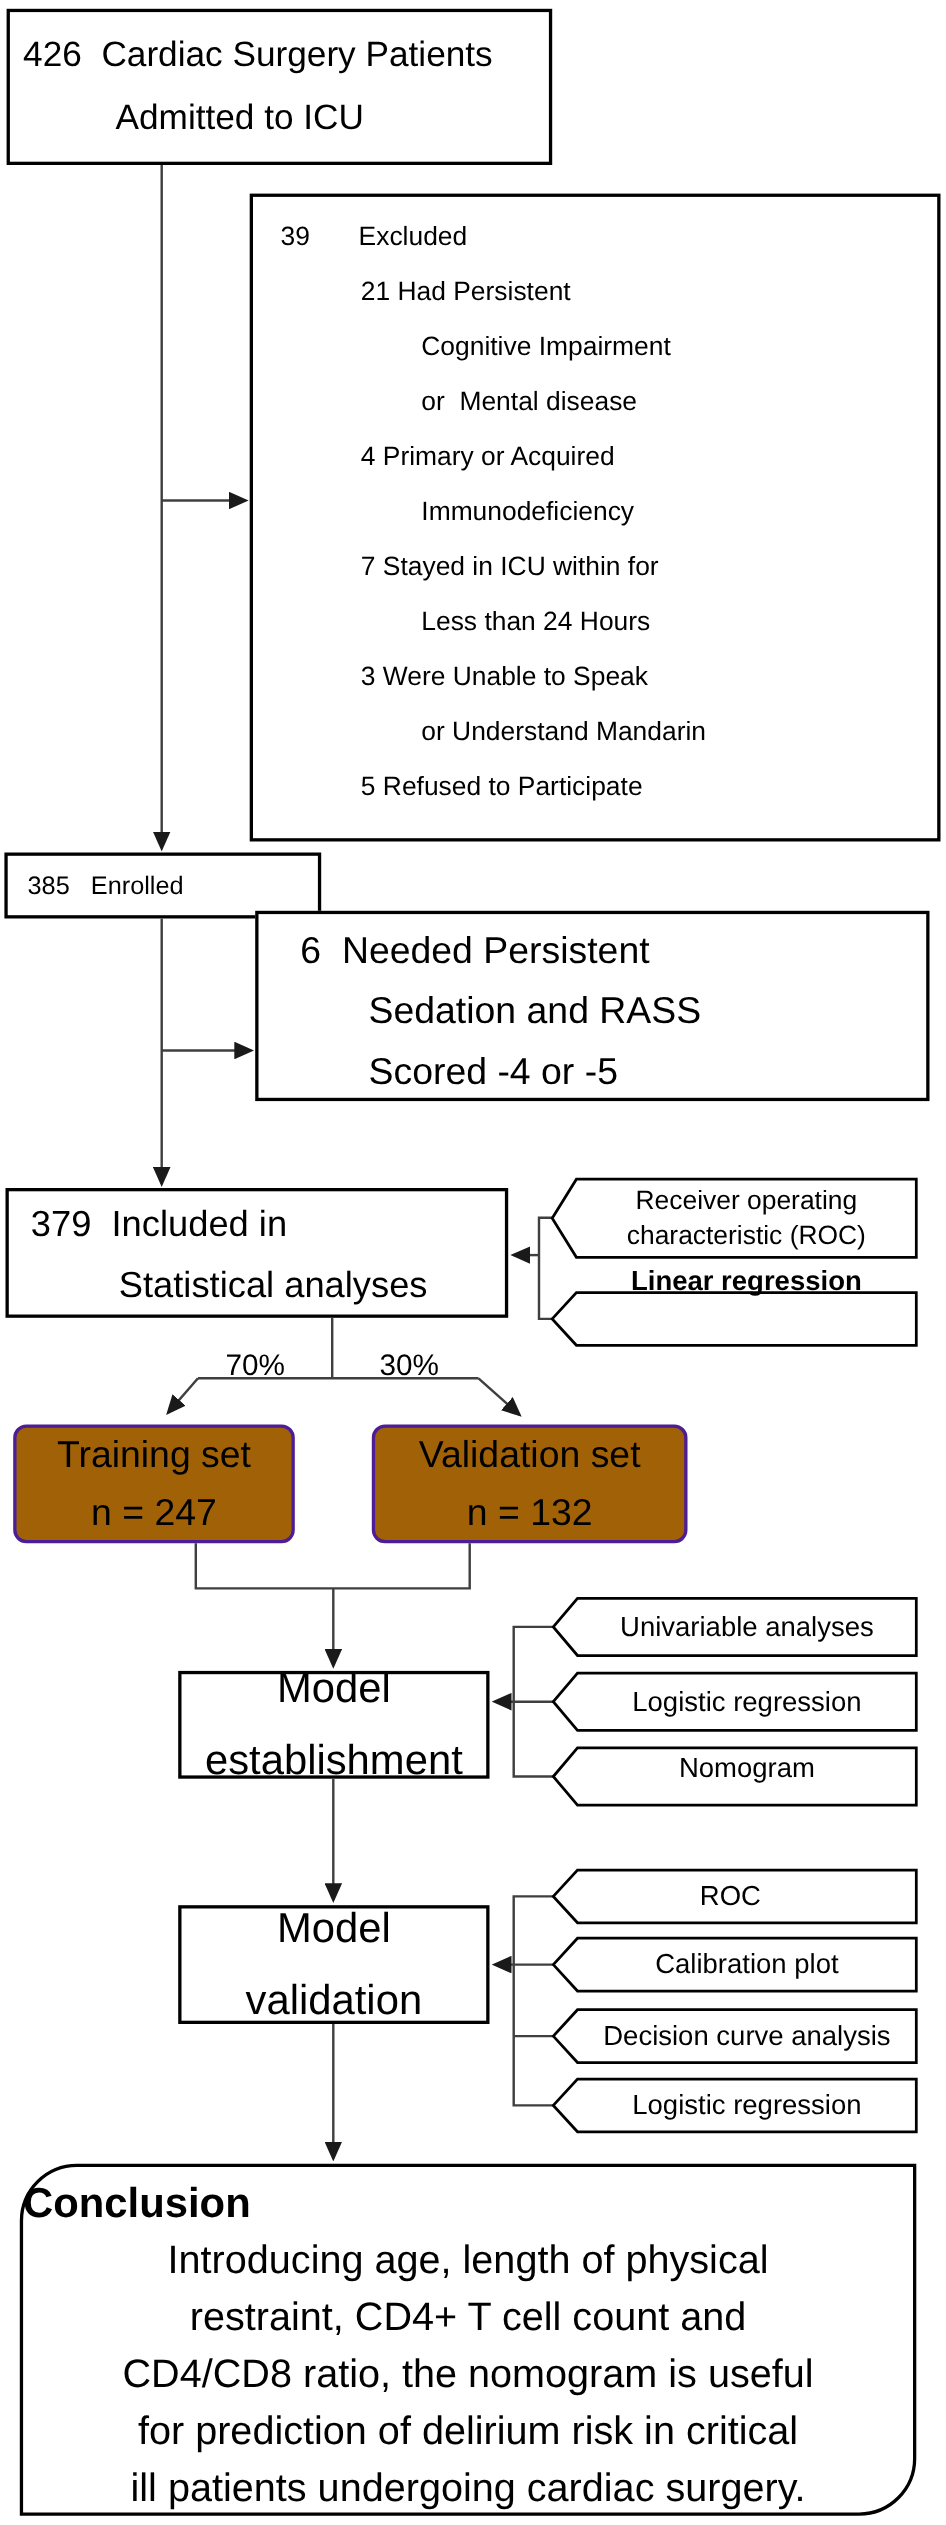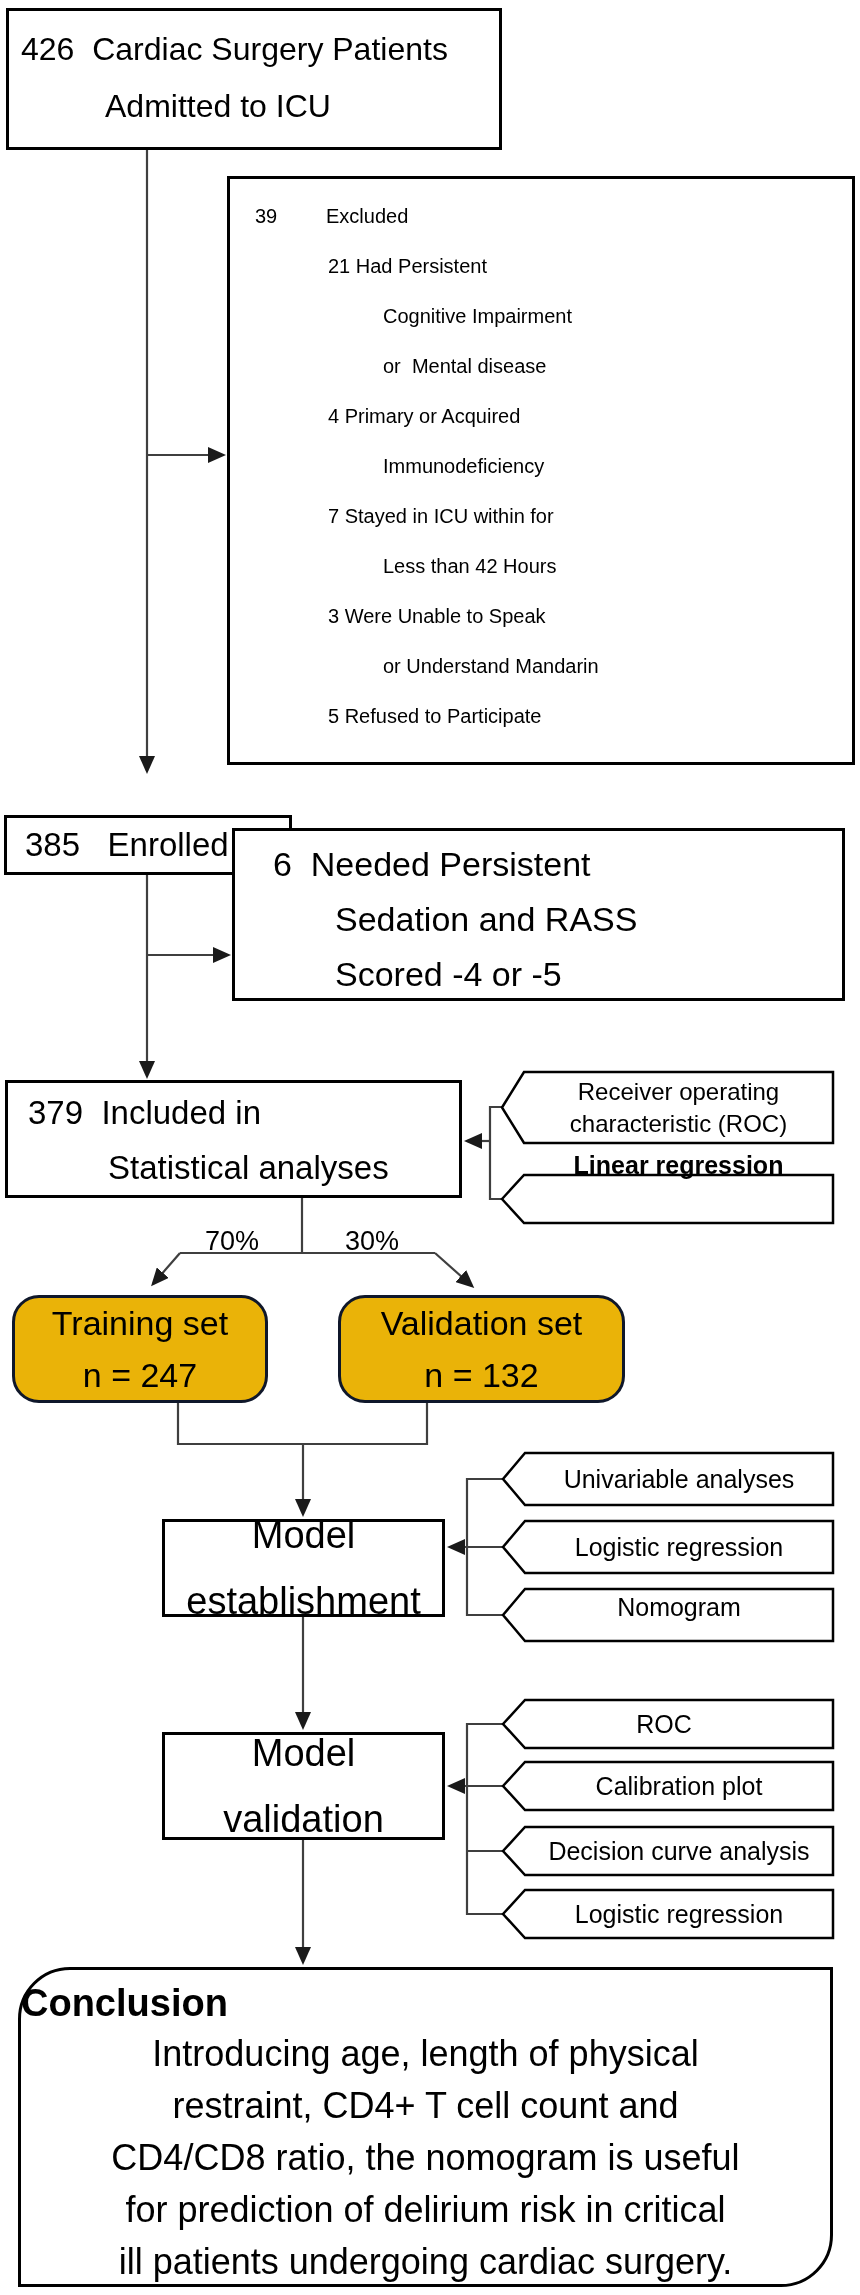--- a/index.html
+++ b/index.html
@@ -3,33 +3,33 @@
 <meta charset="utf-8">
 <style>
   html,body{margin:0;padding:0;background:#ffffff;}
   #canvas{
     position:relative;width:860px;height:2295px;background:#ffffff;
     font-family:"Liberation Sans","DejaVu Sans",sans-serif;color:#000;
     overflow:hidden;
   }
   #connectors{position:absolute;left:0;top:0;width:860px;height:2295px;z-index:1;}
   .box{position:absolute;background:#fff;border:3px solid #000;box-sizing:border-box;z-index:2;}
-  .rbox{position:absolute;background:#eab308;border:3px solid #0f172a;border-radius:27px;box-sizing:border-box;z-index:2;}
+  .rbox{position:absolute;background:#a16207;border:3px solid #4c1d95;border-radius:12px;box-sizing:border-box;z-index:2;}
   .pre{white-space:pre;}
   .center{display:flex;align-items:center;justify-content:center;text-align:center;}
   .taglabel{position:absolute;z-index:3;display:flex;align-items:center;justify-content:center;
     text-align:center;font-size:25px;line-height:31px;}
   .pct{position:absolute;z-index:3;font-size:27px;font-weight:400;}
   
   #box-patients{font-size:32px;line-height:57px;padding:10px 0 0 96px;text-indent:-84px;}
-  #box-excluded{font-size:20px;line-height:50px;padding:12px 0 0 25px;}
+  #box-excluded{font-size:24px;line-height:50px;padding:12px 0 0 25px;}
   #box-excluded .hdr-num{display:inline-block;width:71px;}
   .reasons{margin-left:73px;}
   .reason{padding-left:55px;text-indent:-55px;}
-  #box-enrolled{font-size:33px;padding-left:18px;display:flex;align-items:center;margin-top:40px;}
+  #box-enrolled{font-size:23px;padding-left:18px;display:flex;align-items:center;}
   #box-sedation{font-size:34px;line-height:55px;padding:6px 0 0 100px;text-indent:-62px;}
   #box-included{font-size:33px;line-height:55px;padding:2px 0 0 100px;text-indent:-80px;}
   .setbox{font-size:34px;line-height:52px;}
   .modelbox{font-size:38px;line-height:66px;}
   #box-conclusion{border-radius:52px 0 52px 0;padding-top:8px;}
   #conclusion-title{font-size:38px;line-height:50px;font-weight:700;text-align:left;}
   #conclusion-text{font-size:36px;line-height:52px;text-align:center;}
   .tag2line{font-size:24px;line-height:32px;}
 </style>
 </head>
@@ -89,21 +89,21 @@
     <div>
       <span class="hdr-num">39</span><span>Excluded</span>
     </div>
     <div class="reasons">
       <div class="reason pre">21 Had Persistent
 Cognitive Impairment
 or  Mental disease</div>
       <div class="reason pre">4 Primary or Acquired
 Immunodeficiency</div>
       <div class="reason pre">7 Stayed in ICU within for
-Less than 42 Hours</div>
+Less than 24 Hours</div>
       <div class="reason pre">3 Were Unable to Speak
 or Understand Mandarin</div>
       <div class="reason pre">5 Refused to Participate</div>
     </div>
   </div>
 
   <div id="box-enrolled" class="box pre" style="left:4px;top:775px;width:288px;height:60px;">385   Enrolled</div>
 
   <div id="box-sedation" class="box pre" style="left:232px;top:828px;width:613px;height:173px;">6  Needed Persistent
 Sedation and RASS

